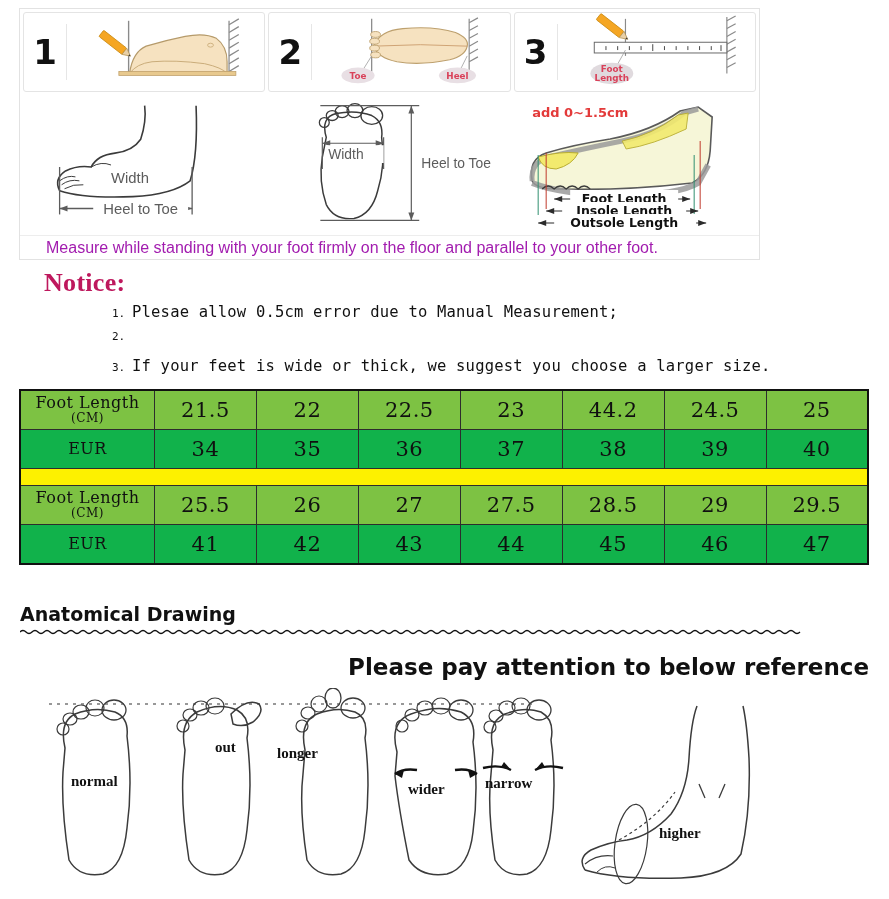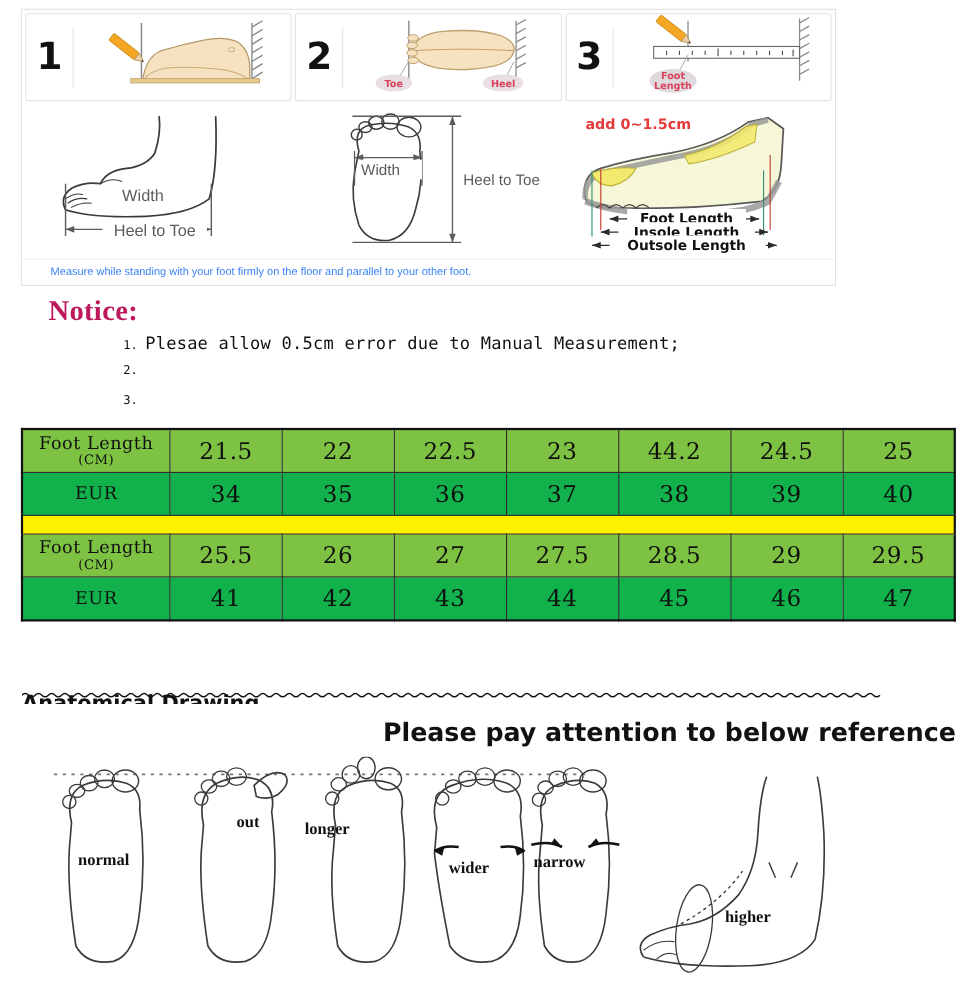--- a/index.html
+++ b/index.html
@@ -16,21 +16,21 @@
   .step-num{width:42px;text-align:center;font-family:"DejaVu Sans",sans-serif;
         font-size:34px;font-weight:bold;color:#111;line-height:1;}
   .step-div{width:1px;height:72%;background:#e6e6e6;}
   .step-art{flex:1;height:100%;position:relative;}
 
   .diagrams{display:flex;height:140px;box-sizing:border-box;padding:0 4px;}
   .diagram{flex:1;position:relative;height:100%;}
   .diagram.third{flex:1.08;}
   .measure-note{position:absolute;left:0;right:0;bottom:0;height:24px;
       border-top:1px solid #ededed;display:flex;align-items:center;padding-left:26px;
-      font-size:10px;color:#3b82f6;box-sizing:border-box;}
+      font-size:16px;color:#a21caf;box-sizing:border-box;}
 
   
   .notice-title{position:absolute;left:44px;top:268px;font-family:"Liberation Serif",serif;
       font-size:26px;font-weight:bold;color:#be185d;letter-spacing:.3px;}
   .notice-list{position:absolute;left:112px;top:303px;width:700px;
       font-family:"DejaVu Sans Mono",monospace;font-size:15.5px;color:#111;}
   .notice-item{display:flex;align-items:baseline;height:27px;}
   .notice-n{width:20px;font-size:11px;flex:none;}
   .notice-t{letter-spacing:.2px;}
 
@@ -42,21 +42,21 @@
       font-family:"DejaVu Serif",serif;font-size:21px;color:#101010;
       height:38px;padding:0;letter-spacing:.5px;}
   .size-table td.hdr{width:133px;font-size:16px;line-height:1.05;}
   .size-table td.hdr .sub{font-size:12px;display:block;}
   tr.light td{background:#7dc243;}
   tr.dark  td{background:#11b24b;text-align:center;}
   tr.sep td{background:#fdf100;height:16px;border-left:2px solid #111;border-right:2px solid #111;}
 
   
   .anat-title{position:absolute;left:20px;top:603px;
-      font-family:"DejaVu Sans",sans-serif;font-size:19px;font-weight:bold;color:#111;margin-top:25px;}
+      font-family:"DejaVu Sans",sans-serif;font-size:19px;font-weight:bold;color:#111;}
   .anat-underline{position:absolute;left:20px;top:628px;width:845px;height:8px;}
 
   .anat-box{position:absolute;left:19px;top:640px;width:850px;height:252px;background:#fff;}
   .anat-head{position:absolute;left:0;right:0;top:14px;text-align:right;
       font-family:"DejaVu Sans",sans-serif;font-size:23px;font-weight:bold;color:#111;}
   .feet{position:absolute;left:0;top:48px;width:850px;height:200px;}
   .foot-lbl{font-family:"Liberation Serif",serif;font-weight:bold;font-size:15px;fill:#111;}
 </style>
 </head>
 <body>
@@ -275,20 +275,21 @@
   <div class="notice-list">
     <div class="notice-item">
       <span class="notice-n">1.</span>
       <span class="notice-t">Plesae allow 0.5cm error due to Manual Measurement;</span>
     </div>
     <div class="notice-item">
       <span class="notice-n">2.</span>
     </div>
     <div class="notice-item">
       <span class="notice-n">3.</span>
+      <span class="notice-t">If your feet is wide or thick, we suggest you choose a larger size.</span>
     </div>
   </div>
 
   <table class="size-table">
     <tbody>
       <tr class="light">
         <td class="hdr">
           <span>Foot  Length</span>
           <span class="sub">(CM)</span>
         </td>

